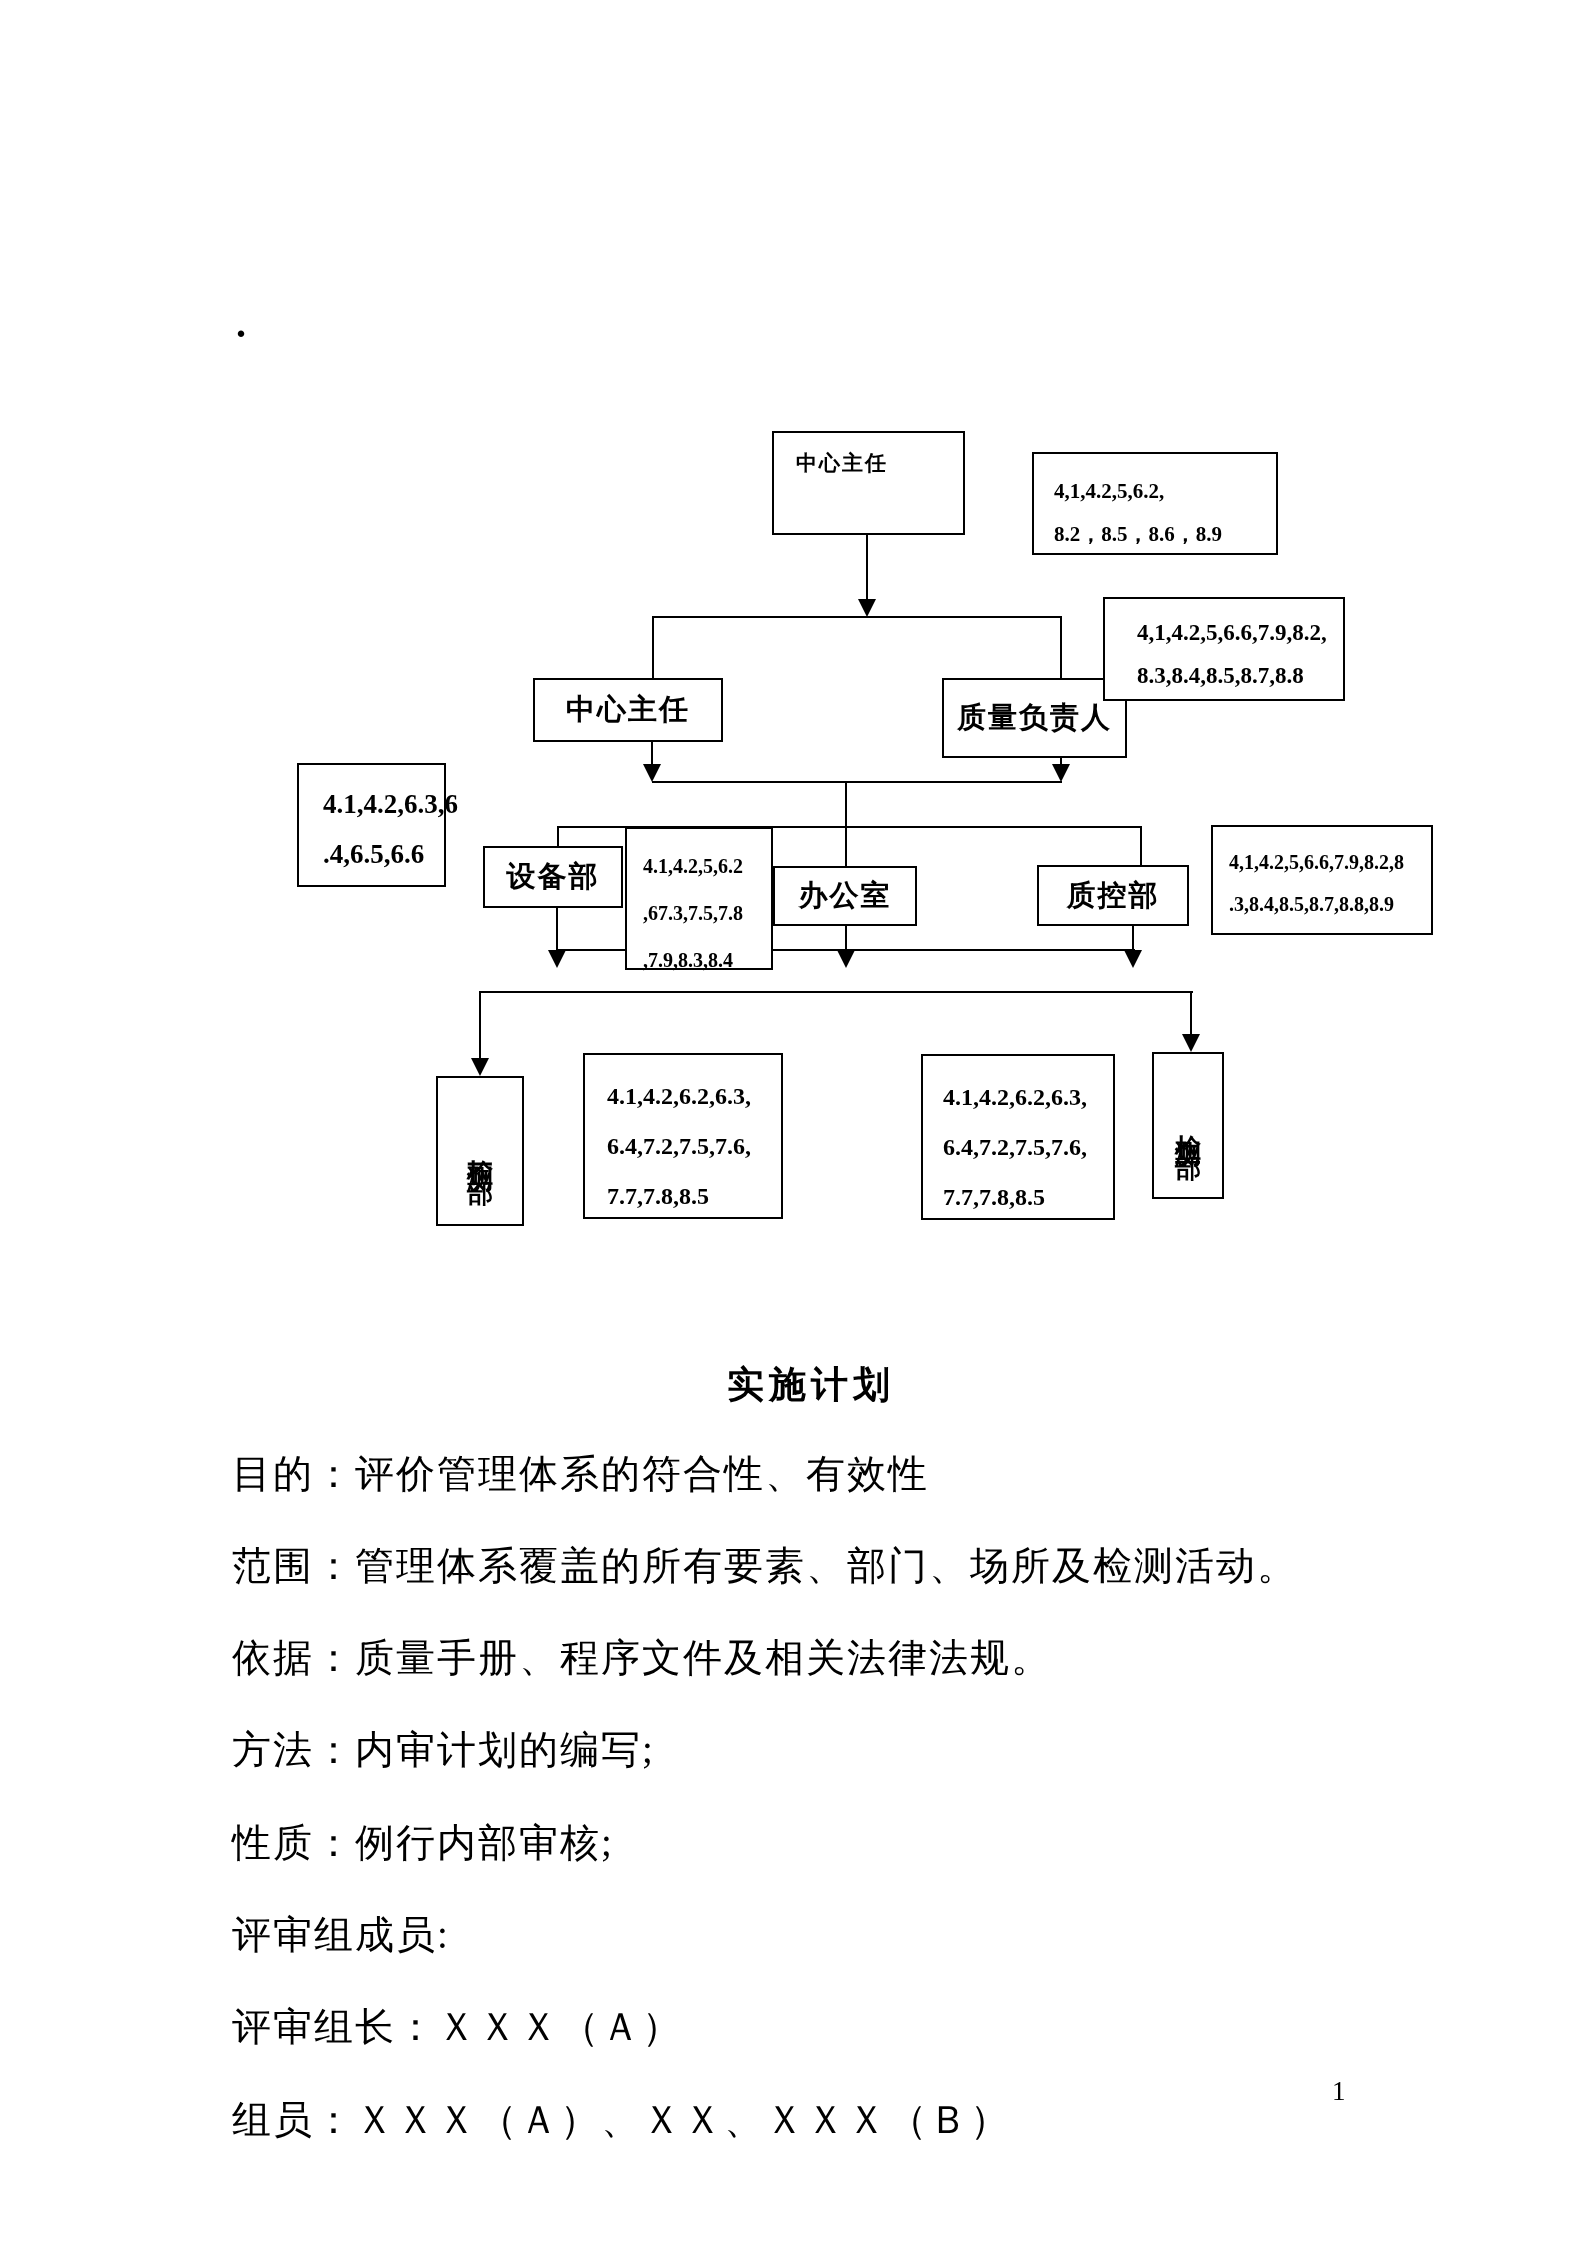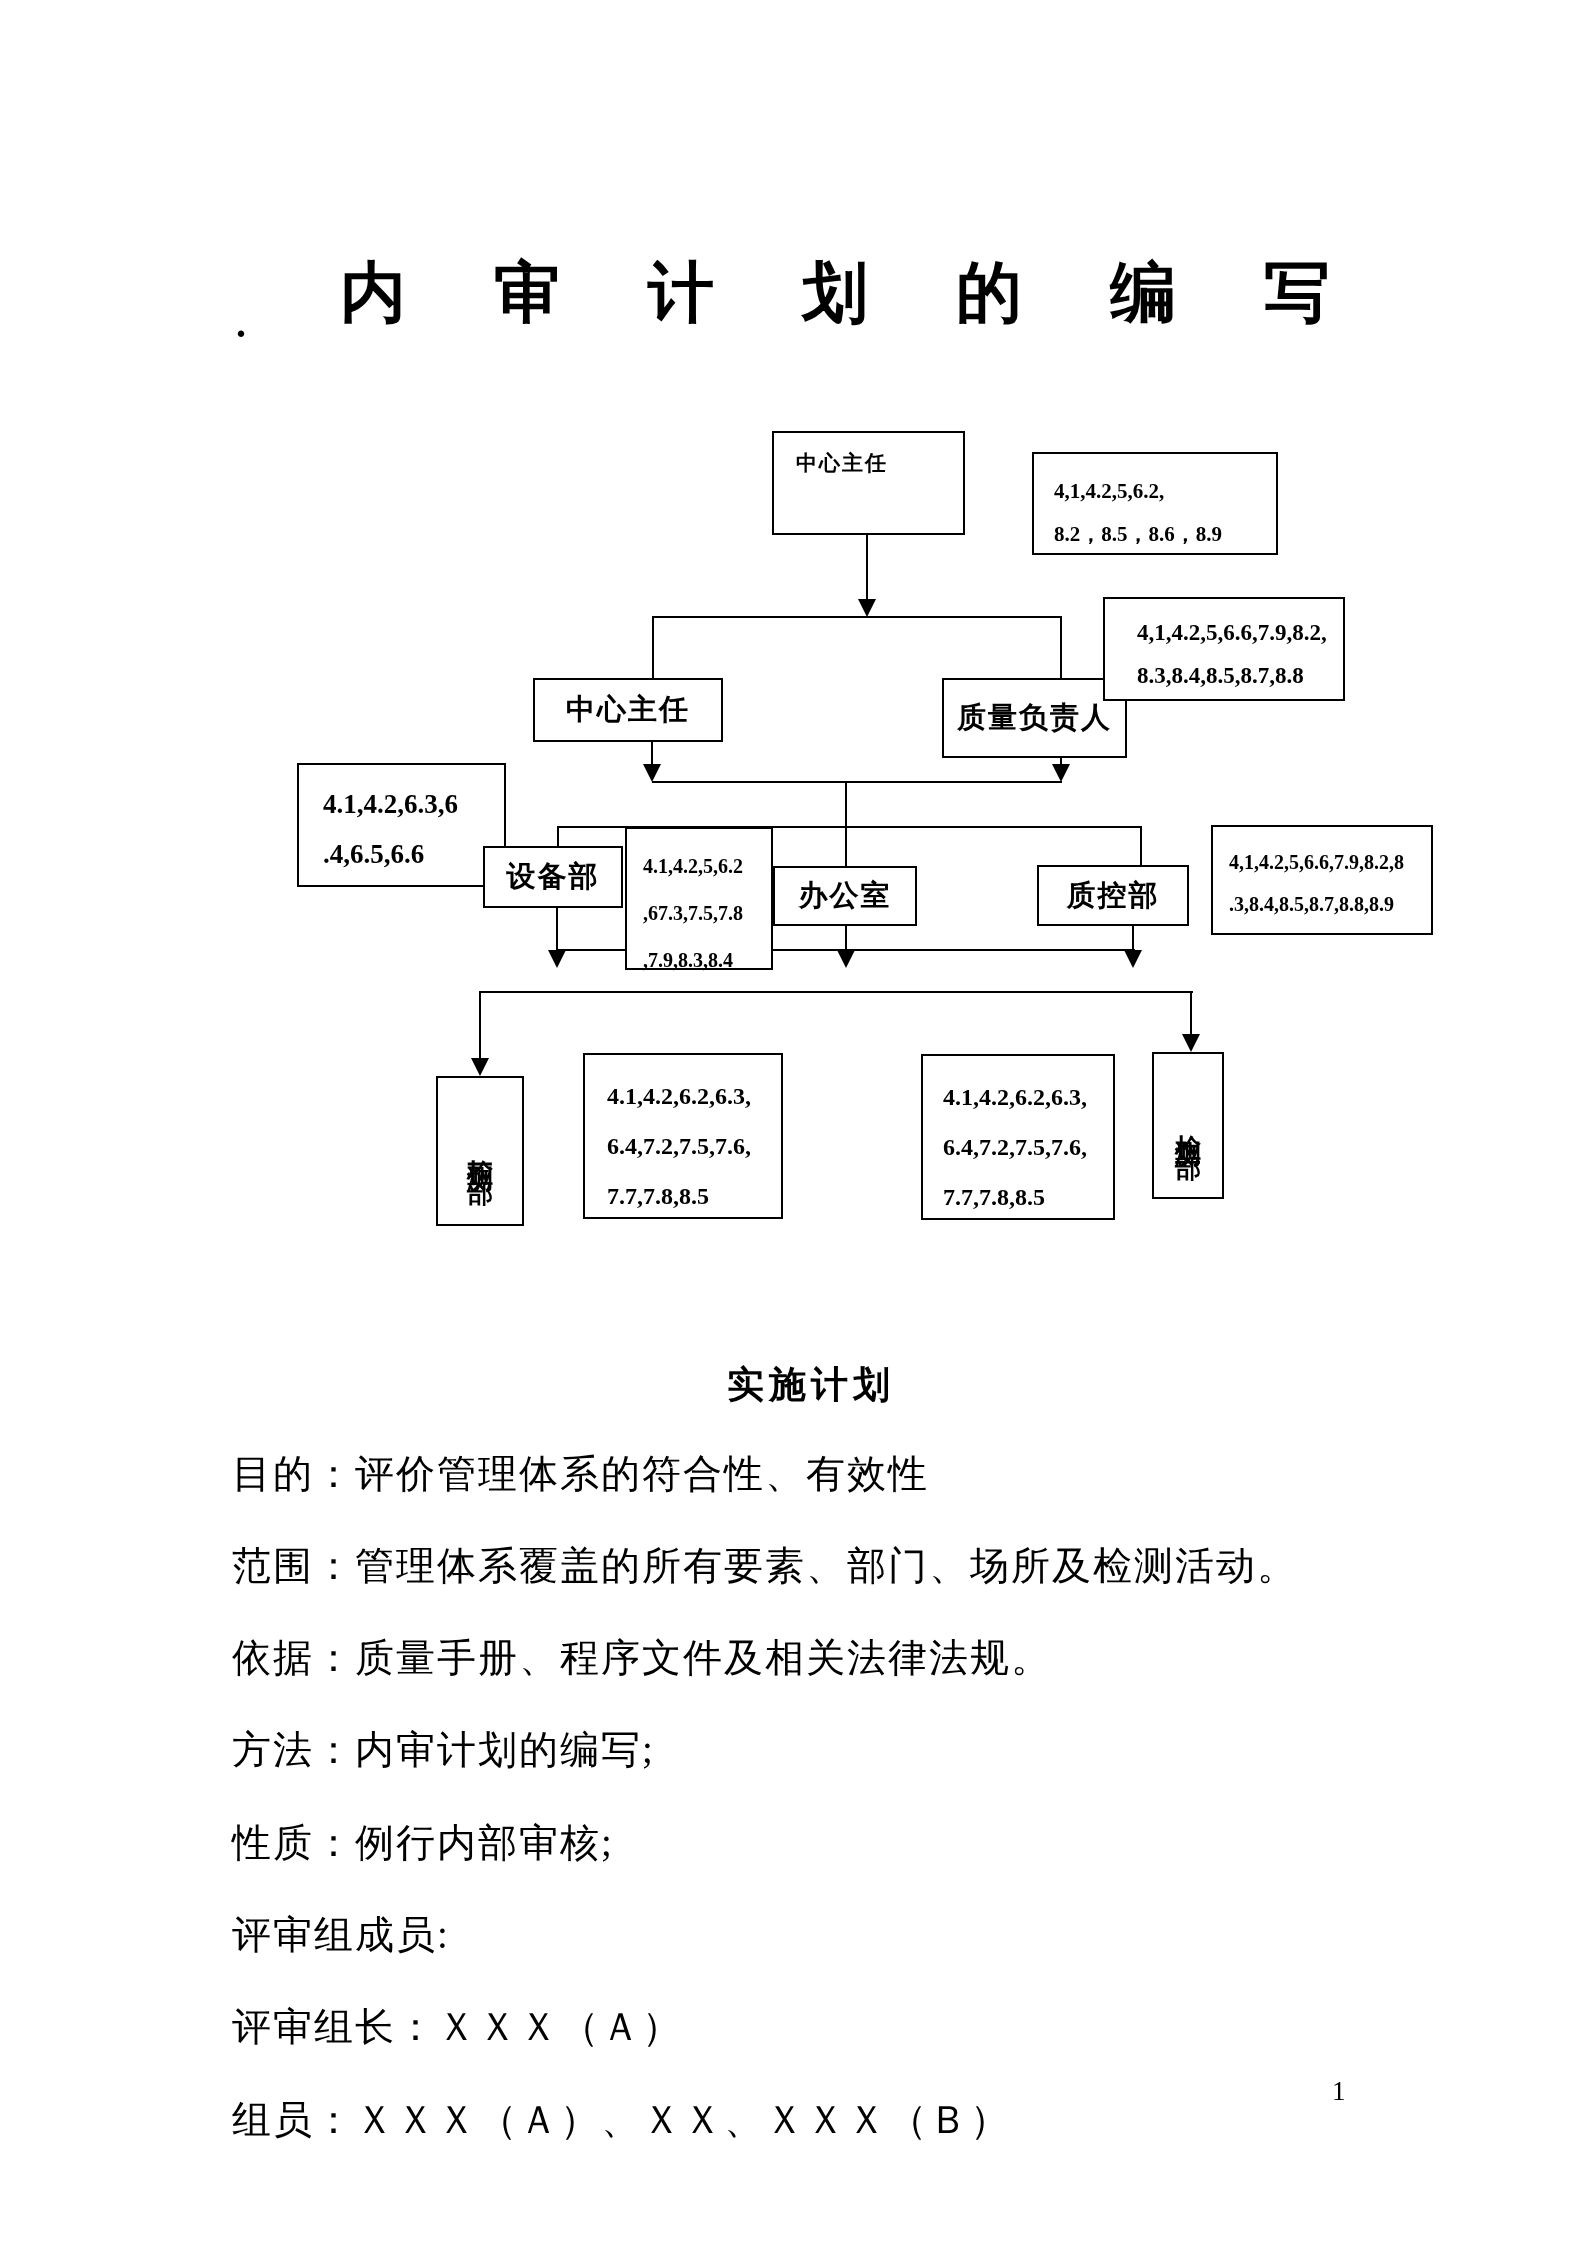--- a/index.html
+++ b/index.html
@@ -21,37 +21,36 @@
   .ann.ontop{z-index:4;}
   .ann .ln{white-space:nowrap;}
   .hline{position:absolute;height:2px;background:#000;z-index:1;}
   .vline{position:absolute;width:2px;background:#000;z-index:1;}
   .arr{position:absolute;width:0;height:0;border-left:9px solid transparent;
        border-right:9px solid transparent;border-top:18px solid #000;z-index:1;}
   
   .ann-topright{left:1032px;top:452px;width:246px;height:103px;padding:16px 0 0 20px;font-size:21px;line-height:43px;}
   .ann-leftupper{left:360px;top:513px;width:263px;height:146px;padding:20px 0 0 24px;font-size:30px;line-height:40px;}
   .ann-rightmid{left:1103px;top:597px;width:242px;height:104px;padding:12px 0 0 32px;font-size:23px;line-height:43px;}
-  .ann-leftmid{left:297px;top:763px;width:209px;height:124px;padding:14px 0 0 24px;font-size:27px;line-height:50px;}
+  .ann-leftmid{left:297px;top:763px;width:149px;height:124px;padding:14px 0 0 24px;font-size:27px;line-height:50px;}
   .ann-centermid{left:625px;top:827px;width:148px;height:143px;padding:14px 0 0 16px;font-size:20px;line-height:47px;}
   .ann-rightlower{left:1211px;top:825px;width:222px;height:110px;padding:14px 0 0 16px;font-size:20px;line-height:42px;}
   .ann-bottomleft{left:583px;top:1053px;width:200px;height:166px;padding:16px 0 0 22px;font-size:24px;line-height:50px;}
   .ann-bottomright{left:921px;top:1054px;width:194px;height:166px;padding:16px 0 0 20px;font-size:24px;line-height:50px;}
   
   .plan-heading{position:absolute;left:727px;top:1360px;font-size:37px;font-weight:700;letter-spacing:5px;}
   .body-line{position:absolute;left:232px;font-size:39px;letter-spacing:2px;white-space:nowrap;}
   .page-num{position:absolute;left:1332px;top:2076px;font-size:27px;}
 </style>
 </head>
 <body>
 
 <div class="page">
 
   <span class="title-dot">.</span>
-  <div class="doc-title">内审计划的编写</div>
 
   <div class="vline" style="left:866px;top:535px;height:64px;"></div>
   <div class="arr" style="left:858px;top:599px;"></div>
   <div class="hline" style="left:652px;top:616px;width:410px;"></div>
   <div class="vline" style="left:652px;top:616px;height:64px;"></div>
   <div class="vline" style="left:1060px;top:616px;height:64px;"></div>
 
   <div class="vline" style="left:651px;top:742px;height:24px;"></div>
   <div class="arr" style="left:643px;top:764px;"></div>
   <div class="vline" style="left:1060px;top:742px;height:24px;"></div>

